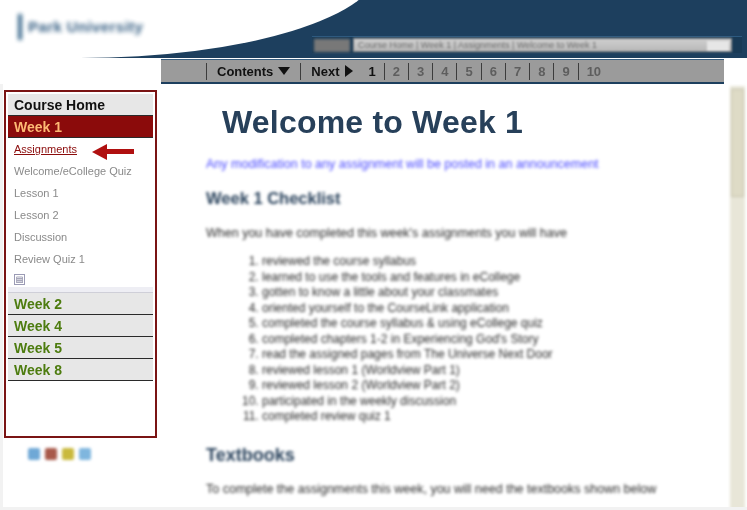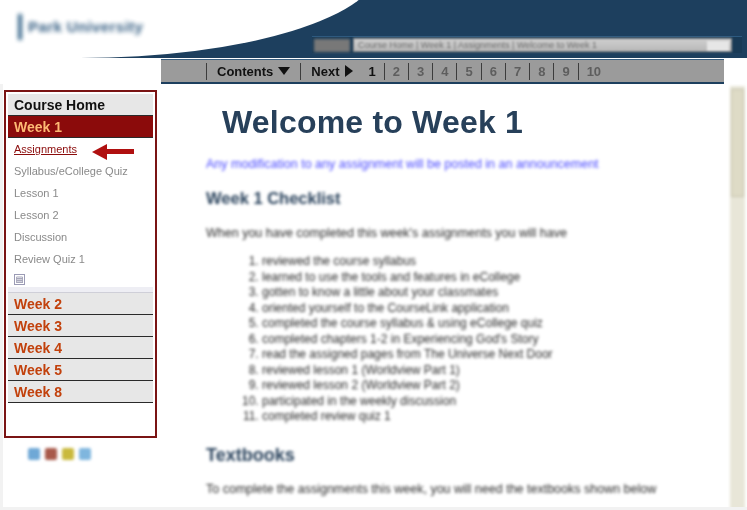--- a/index.html
+++ b/index.html
@@ -180,21 +180,21 @@
   }
   .side-week-active {
     background: #8b0b0b;
     color: #fdba74;
     font-weight: bold;
     border-bottom: 1px solid #2a2a2a;
   }
   .side-week {
     background: #e7e7e7;
     font-weight: bold;
-    color: #c2410c;
+    color: #4d7c0f;
     border-bottom: 1px solid #2a2a2a;
   }
   .side-link {
     background: #ffffff;
     color: #8a8a8a;
     font-size: 11px;
     filter: blur(.55px);
   }
   .side-link.active {
     color: #8b0b0b;
@@ -390,31 +390,30 @@
     <div class="pg">9</div>
     <div class="tb-sep"></div>
     <div class="pg">10</div>
   </div>
 
   <div class="sidebar">
     <div class="side-row side-head">Course Home</div>
     <div class="side-row side-week-active">Week 1</div>
 
     <div class="side-row side-link active">Assignments</div>
-    <div class="side-row side-link">Syllabus/eCollege Quiz</div>
+    <div class="side-row side-link">Welcome/eCollege Quiz</div>
     <div class="side-row side-link">Lesson 1</div>
     <div class="side-row side-link">Lesson 2</div>
     <div class="side-row side-link">Discussion</div>
     <div class="side-row side-link">Review Quiz 1</div>
 
     <div class="broken-img">▤</div>
     <div class="side-gap"></div>
 
     <div class="side-row side-week">Week 2</div>
-    <div class="side-row side-week">Week 3</div>
     <div class="side-row side-week">Week 4</div>
     <div class="side-row side-week">Week 5</div>
     <div class="side-row side-week">Week 8</div>
   </div>
 
   <div class="red-arrow">
     <div class="head"></div>
     <div class="shaft"></div>
   </div>
 

